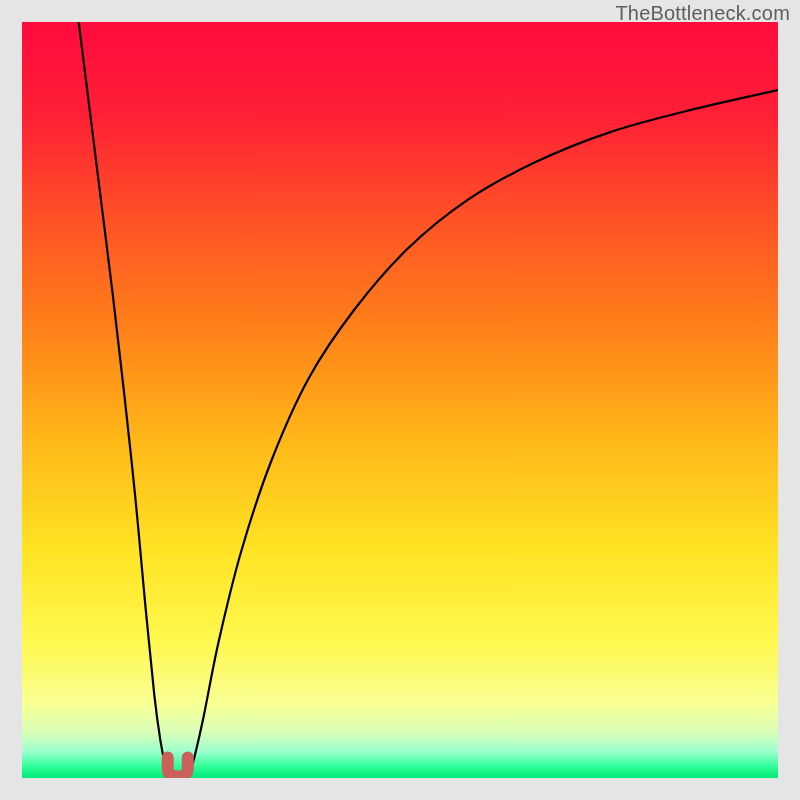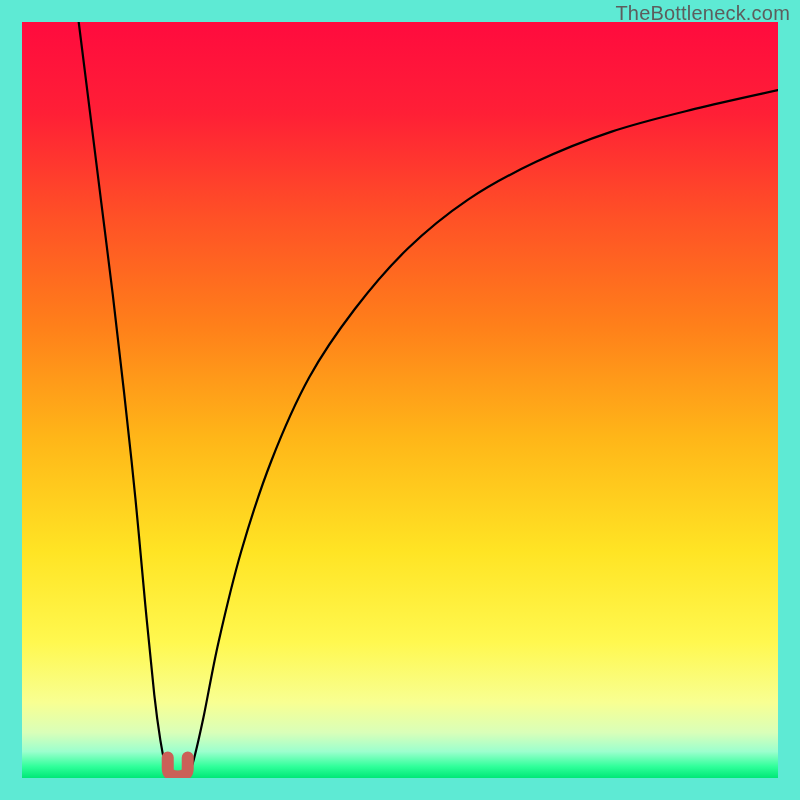--- a/index.html
+++ b/index.html
@@ -7,21 +7,21 @@
     padding: 0;
     width: 800px;
     height: 800px;
     background: #000;
     overflow: hidden;
   }
   .frame {
     position: absolute;
     width: 800px;
     height: 800px;
-    background: #5eead4;
+    background: #e5e5e5;
   }
   .plot-area {
     position: absolute;
     left: 22px;
     top: 22px;
     width: 756px;
     height: 756px;
     overflow: hidden;
   }
   .gradient {

